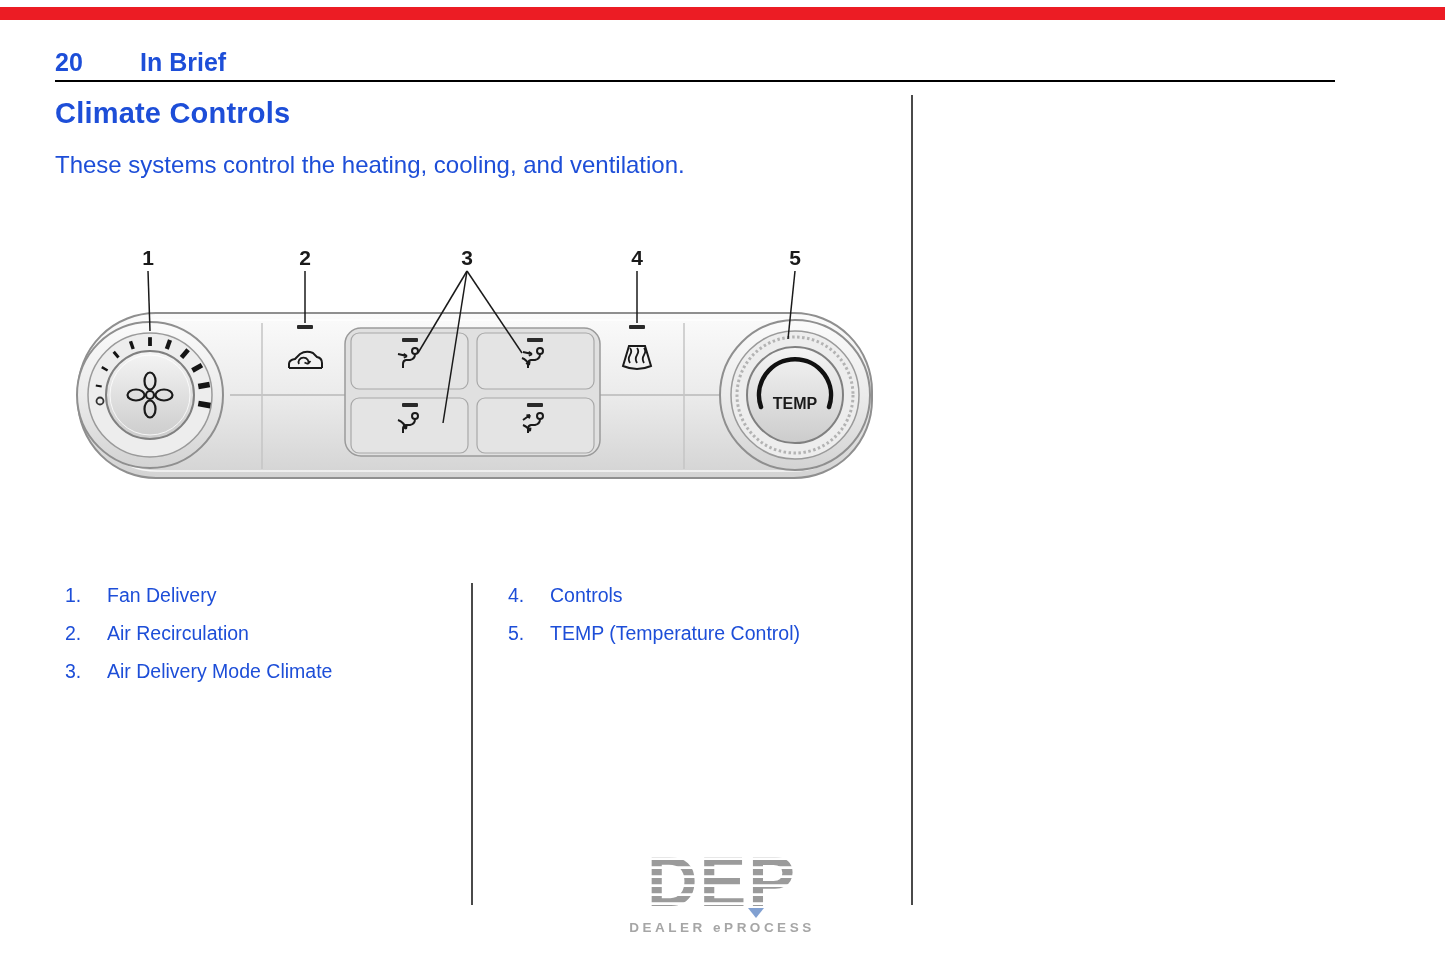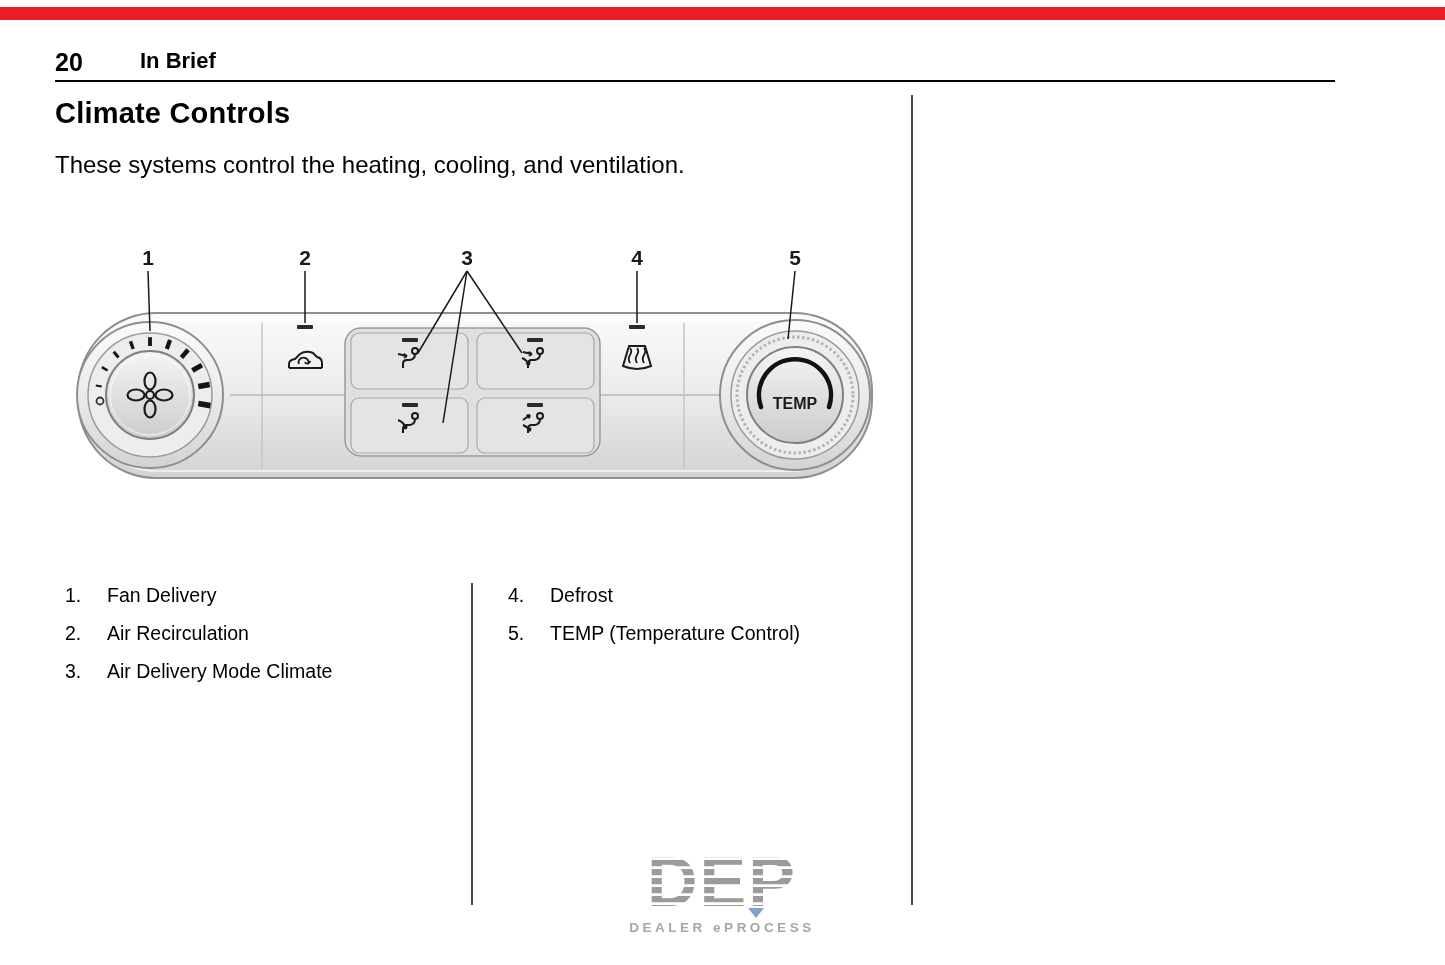--- a/index.html
+++ b/index.html
@@ -2,29 +2,29 @@
 <html><head>
 <meta charset="utf-8">
 <style>
   * { box-sizing: border-box; margin: 0; padding: 0; }
   html,body { background:#fff; }
   .page {
     position: relative;
     width: 1445px; height: 965px;
     background: #ffffff;
     font-family: "Liberation Sans", sans-serif;
-    color: #000000;
+    color: #1d4ed8;
     overflow: hidden;
   }
   .topbar {
     position: absolute; left: 0; top: 7px; width: 100%; height: 13px;
     background: #ec1c24;
   }
   .header-num { position: absolute; left: 55px; top: 48px; font-size: 25px; font-weight: bold; }
-  .header-title { position: absolute; left: 140px; top: 48px; font-size: 22px; font-weight: bold; }
+  .header-title { position: absolute; left: 140px; top: 48px; font-size: 25px; font-weight: bold; }
   .header-rule { position: absolute; left: 55px; top: 80px; width: 1280px; height: 2px; background: #000; }
   .h1 { position: absolute; left: 55px; top: 97px; font-size: 29px; font-weight: bold; letter-spacing: 0.2px; }
   .intro { position: absolute; left: 55px; top: 151px; font-size: 24px; }
   .h2 { position: absolute; left: 55px; top: 196px; font-size: 21.5px; font-weight: bold; }
   .diagram { position: absolute; left: 70px; top: 243px; width: 810px; height: 262px; }
   svg text { font-family: "Liberation Sans", sans-serif; }
   .legend-col { position: absolute; }
   .legend-col.left { left: 65px; top: 585px; width: 400px; }
   .legend-col.right { left: 508px; top: 585px; width: 400px; }
   .legend-row { display: flex; font-size: 19.5px; line-height: 20px; margin-bottom: 18px; }
@@ -195,21 +195,21 @@
     </div>
     <div class="legend-row">
       <span class="legend-num">3.</span>
       <span>Air Delivery Mode Climate</span>
     </div>
   </div>
 
   <div class="legend-col right">
     <div class="legend-row">
       <span class="legend-num">4.</span>
-      <span>Defrost</span>
+      <span>Controls</span>
     </div>
     <div class="legend-row">
       <span class="legend-num">5.</span>
       <span>TEMP (Temperature Control)</span>
     </div>
   </div>
 
   <div class="vline-mid"></div>
   <div class="vline-right"></div>
 

